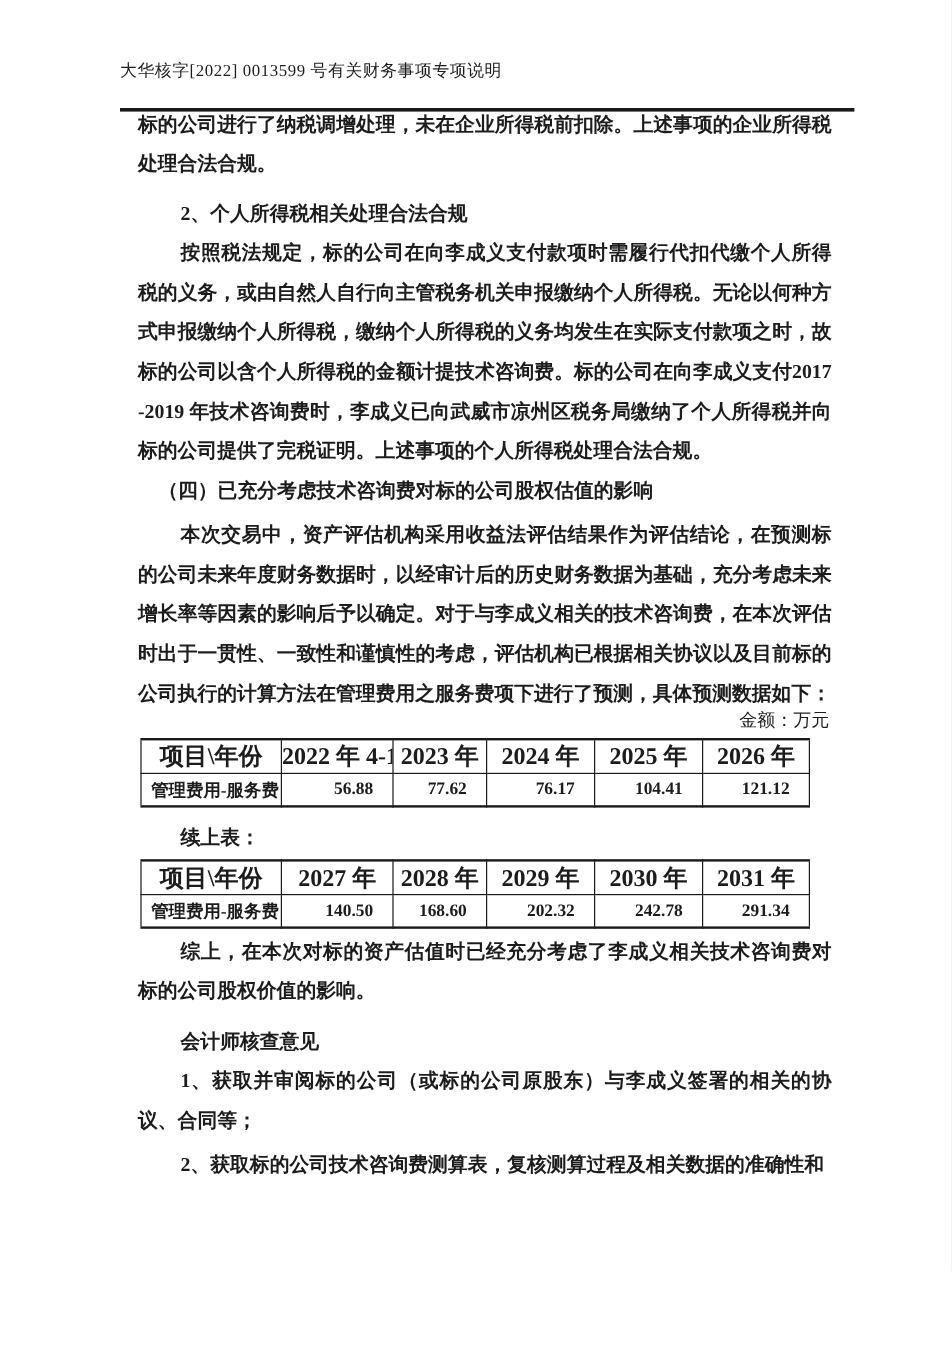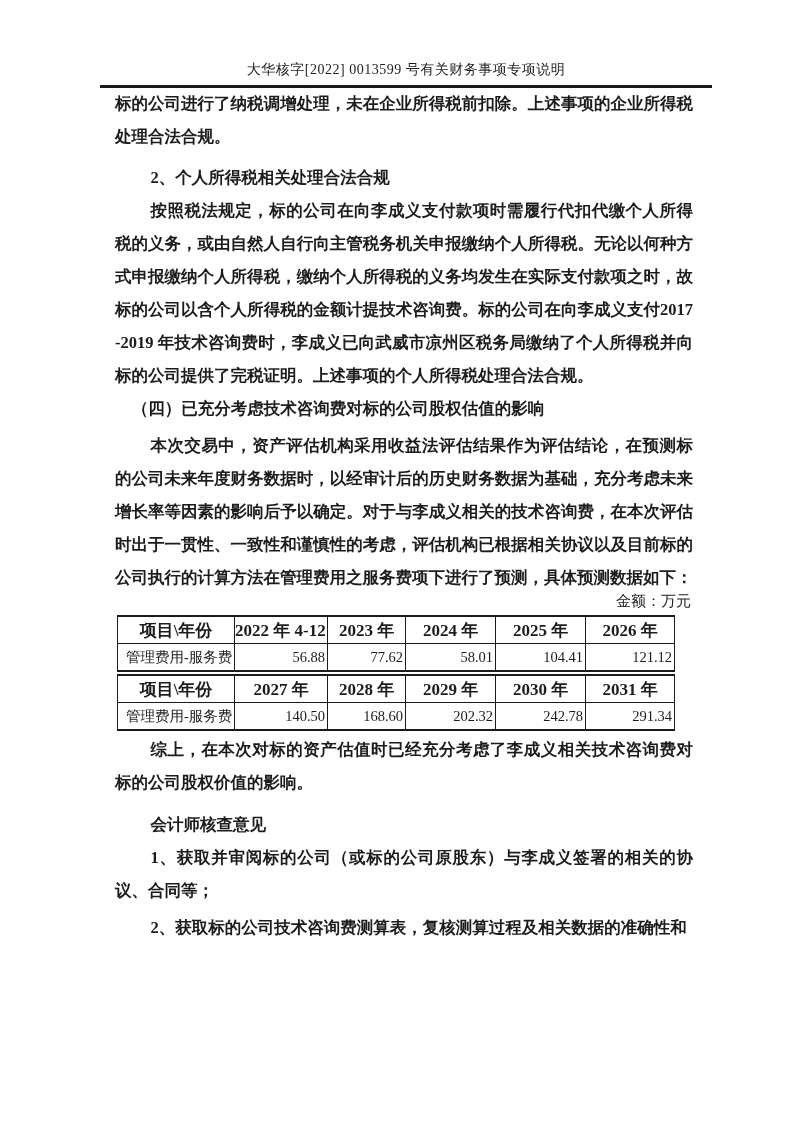--- a/index.html
+++ b/index.html
@@ -8,27 +8,27 @@
     width: 793px;
     height: 1122px;
     margin: 0 auto;
     background: #ffffff;
     color: #1c1c1c;
     font-family: "Liberation Serif", "DejaVu Serif", serif;
     overflow: hidden;
   }
   .header {
     position: absolute;
-    top: 61px;
+    top: 50px;
     left: 100px;
     width: 612px;
-    text-align: center;
+    text-align: left;
     font-size: 14px;
     letter-spacing: 0.5px;
-    padding-bottom: 6px;
+    padding-bottom: 22px;
     border-bottom: 3px solid #1a1a1a;
   }
   .content {
     position: absolute;
     top: 87px;
     left: 115px;
     width: 578px;
   }
   .para {
     margin: 0;
@@ -67,35 +67,36 @@
     margin-top: 2px;
     border-top: 2.5px solid #1a1a1a;
     border-bottom: 2.5px solid #1a1a1a;
   }
   .data-table th, .data-table td {
     border: 1px solid #1a1a1a;
     height: 26px;
     padding: 0;
     overflow: hidden;
     white-space: nowrap;
+    font-weight: bold;
   }
   .data-table th {
-    font-size: 17px;
+    font-size: 20px;
     font-weight: bold;
     text-align: center;
   }
   .data-table td.item {
     font-size: 14.5px;
     text-align: left;
     padding-left: 8px;
   }
   .data-table td.num {
     font-size: 14.5px;
     text-align: right;
-    padding-right: 2px;
+    padding-right: 16px;
   }
   .footer {
     position: absolute;
     top: 1034px;
     left: 0;
     width: 100%;
     text-align: center;
     font-size: 14px;
   }
 </style>
@@ -137,27 +138,28 @@
           <th>2022 年 4-12 月</th>
           <th>2023 年</th>
           <th>2024 年</th>
           <th>2025 年</th>
           <th>2026 年</th>
         </tr>
         <tr>
           <td class="item">管理费用-服务费</td>
           <td class="num">56.88</td>
           <td class="num">77.62</td>
-          <td class="num">58.01</td>
+          <td class="num">76.17</td>
           <td class="num">104.41</td>
           <td class="num">121.12</td>
         </tr>
       </tbody>
     </table>
 
+    <p class="para indent gap8">续上表：</p>
 
     <table class="data-table">
       <colgroup>
         <col style="width:117px">
           <col style="width:93px">
           <col style="width:78px">
         <col style="width:90px">
           <col style="width:90px">
           <col style="width:89px">
       </colgroup>

